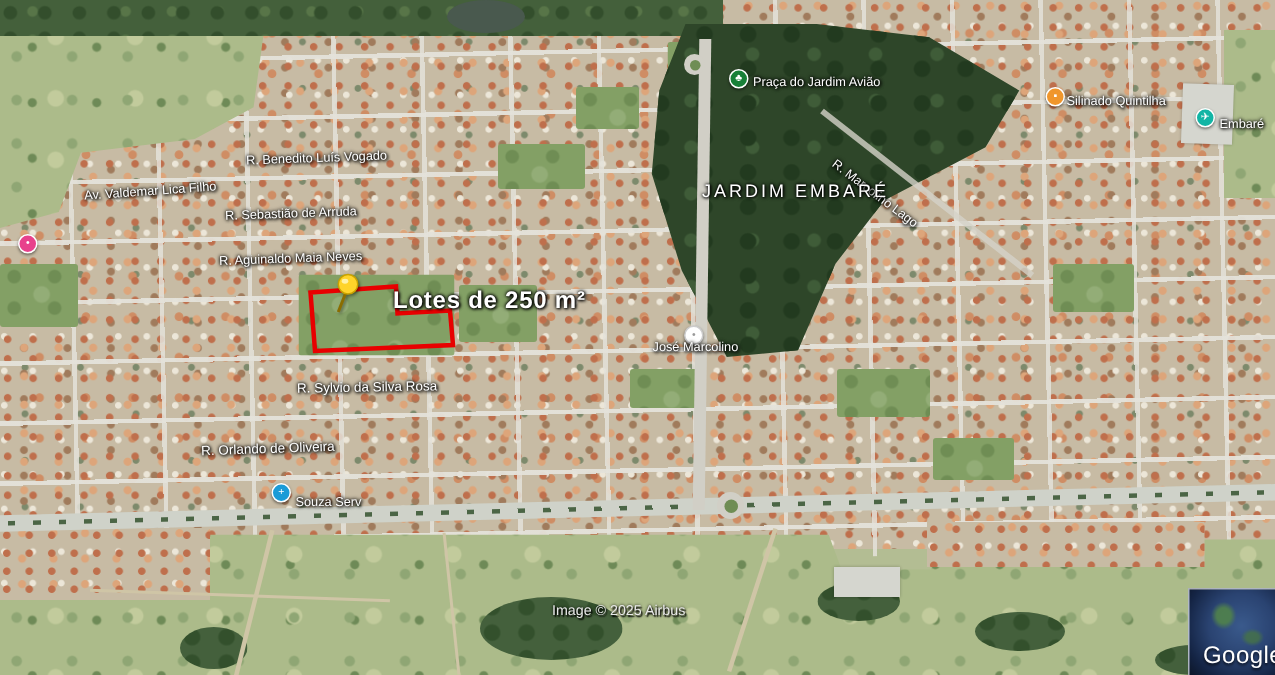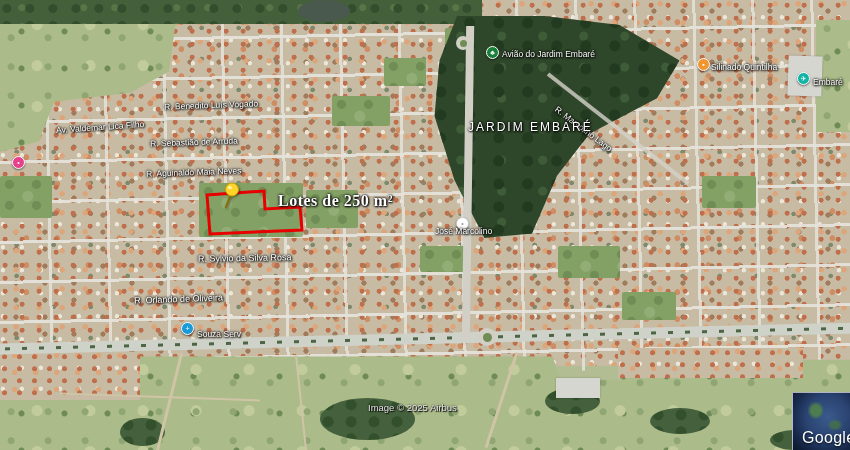--- a/index.html
+++ b/index.html
@@ -163,27 +163,27 @@
 
   <span class="lbl" style="left:164px;top:100px;transform:rotate(-2deg);">R. Benedito Luís Vogado</span>
   <span class="lbl" style="left:56px;top:122px;transform:rotate(-4deg);">Av. Valdemar Lica Filho</span>
   <span class="lbl" style="left:150px;top:137px;transform:rotate(-2deg);">R. Sebastião de Arruda</span>
   <span class="lbl" style="left:146px;top:167px;transform:rotate(-2deg);">R. Aguinaldo Maia Neves</span>
   <span class="lbl" style="left:198px;top:253px;font-size:9px;transform:rotate(-1deg);">R. Sylvio da Silva Rosa</span>
   <span class="lbl" style="left:134px;top:294px;font-size:9px;transform:rotate(-2deg);">R. Orlando de Oliveira</span>
   <span class="lbl" style="left:556px;top:103px;transform:rotate(37deg);transform-origin:left center;">R. Marcolino Lago</span>
 
   <span class="lbl lbl-area" style="left:468px;top:120px;">JARDIM EMBARÉ</span>
-  <span class="lbl lbl-lot" style="left:278px;top:192px;font-family:Liberation Serif, serif;">Lotes de 250 m²</span>
+  <span class="lbl lbl-lot" style="left:262px;top:192px;">Lotes de 250 m²</span>
   <span class="lbl lbl-attrib" style="left:368px;top:402px;">Image © 2025 Airbus</span>
 
   <div class="poi" style="left:486px;top:46px;background:#188038;">
     <span>♣</span>
     </div>
-  <span class="lbl" style="left:502px;top:49px;">Avião do Jardim Embaré</span>
+  <span class="lbl" style="left:502px;top:49px;">Praça do Jardim Avião</span>
 
   <div class="poi" style="left:181px;top:322px;background:#1a9bd7;">
     <span>+</span>
     </div>
   <span class="lbl" style="left:197px;top:329px;">Souza Serv</span>
 
   <div class="poi" style="left:697px;top:58px;background:#f0962c;">
     <span>▪</span>
     </div>
   <span class="lbl" style="left:711px;top:62px;">Silinado Quintilha</span>

